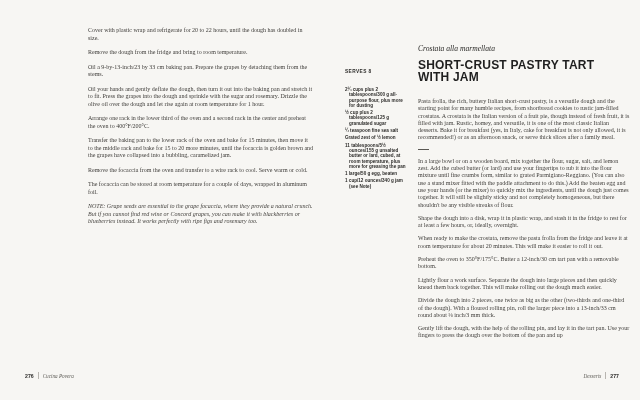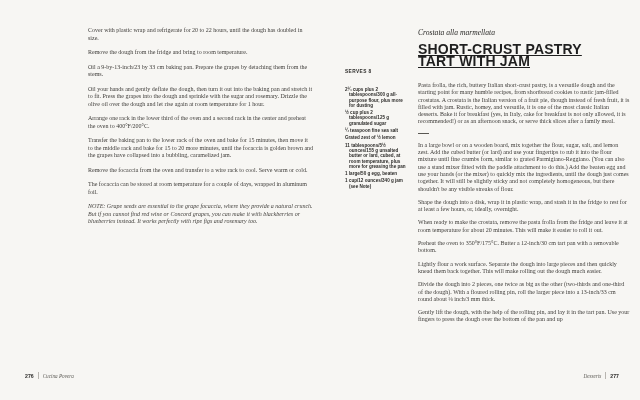--- a/index.html
+++ b/index.html
@@ -40,27 +40,27 @@
     font-size:4.6px; line-height:5.3px; font-weight:bold;
     padding-left:4px; text-indent:-4px;
     margin:0 0 2px 0;
   }
   
   .right-main {
     position:absolute; left:418px; top:28px; width:212px;
   }
   .title-it {
     font-style:italic; font-size:7.6px; line-height:9px;
-    color:#2b2a28; margin:0 0 6px 0;
+    color:#2b2a28; margin:16px 0 6px 0;
   }
   .title-en {
     font-family:"Liberation Sans", sans-serif;
-    font-weight:bold; font-size:14px; line-height:12px;
+    font-weight:bold; font-size:12px; line-height:12px;
     letter-spacing:0.2px;
-    color:#1f1f1f; margin:0 12px 15px 0;text-decoration:underline;
+    color:#1f1f1f; margin:0 12px 15px 0;
   }
   .right-main p {
     margin:0 0 6px 0;
     font-size:6px; line-height:7.3px;
     color:#3f3d3a;
   }
   .divider {
     width:11px; height:1px; background:#5a5853;
     margin:7px 0 8px 0;
   }

